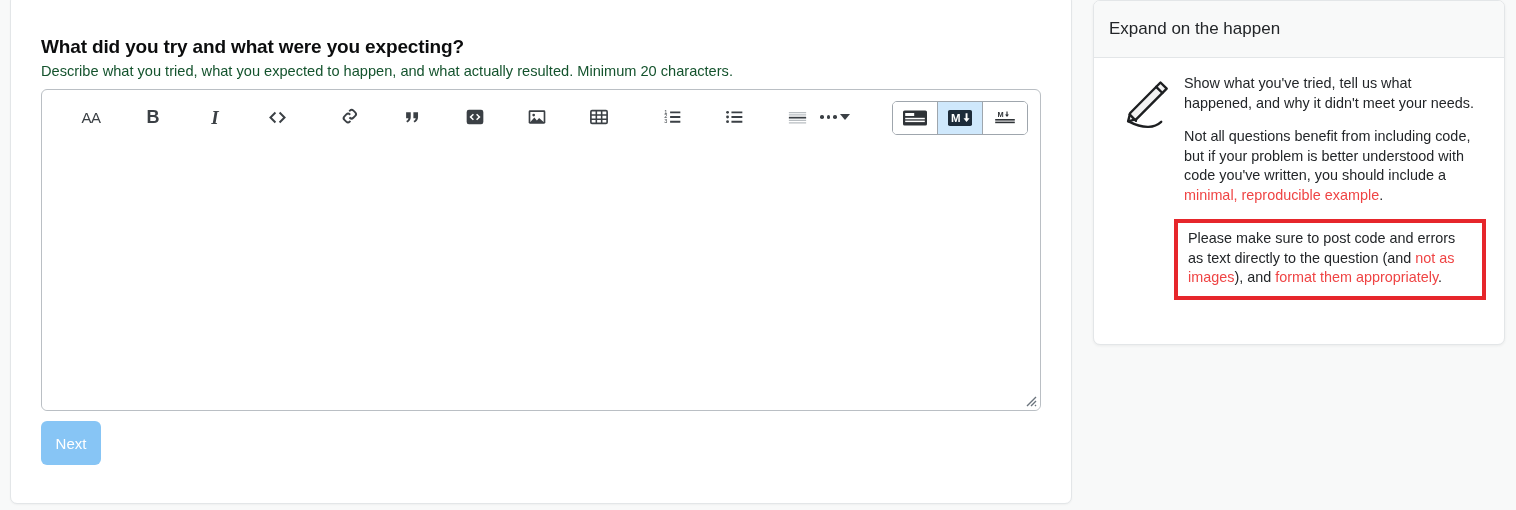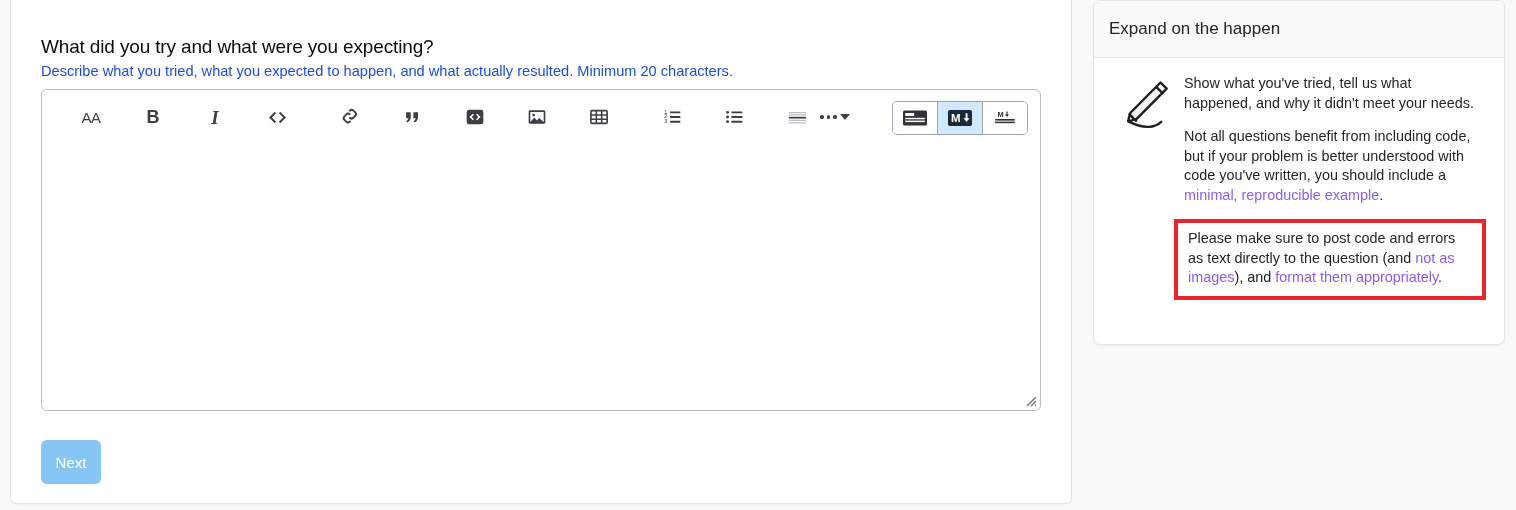--- a/index.html
+++ b/index.html
@@ -31,30 +31,30 @@
     border-radius: 7px;
     box-sizing: border-box;
     box-shadow: 0 1px 2px rgba(0,0,0,0.04);
   }
 
   .field-label {
     position: absolute;
     left: 30px;
     top: 41px;
     font-size: 19px;
-    font-weight: normal;
+    font-weight: bold;
     color: #0c0d0e;
     letter-spacing: -0.15px;
   }
   .field-help {
     position: absolute;
     left: 30px;
     top: 68px;
     font-size: 14.6px;
-    color: #1d4ed8;
+    color: #14532d;
   }
 
   
   .editor {
     position: absolute;
     left: 30px;
     top: 94px;
     width: 1000px;
     height: 322px;
     border: 1px solid #babfc4;
@@ -178,21 +178,20 @@
     top: 426px;
     width: 60px;
     height: 44px;
     background: #87c5f5;
     color: #ffffff;
     border: none;
     border-radius: 6px;
     font-size: 15px;
     font-family: "Liberation Sans", sans-serif;
     cursor: pointer;
-    margin-top: 19px;
   }
 
   
   .side-card {
     position: absolute;
     left: 1093px;
     top: 0px;
     width: 412px;
     height: 345px;
     background: #ffffff;
@@ -233,21 +232,21 @@
   .side-text {
     flex: 1;
     font-size: 14.4px;
     line-height: 19.5px;
     color: #232629;
     padding-right: 8px;
   }
   .side-text p { margin: 0 0 14px 0; }
   .side-text p:last-child { margin-bottom: 0; }
   a.lnk {
-    color: #8b5cf6;
+    color: #ef4444;
     text-decoration: none;
   }
   .boxed {
     border: 4px solid #e6262b;
     padding: 6px 8px 8px 10px;
     margin-left: -10px;
     margin-right: -4px;
     margin-top: 4px;
   }
   .boxed p { margin: 0; }

